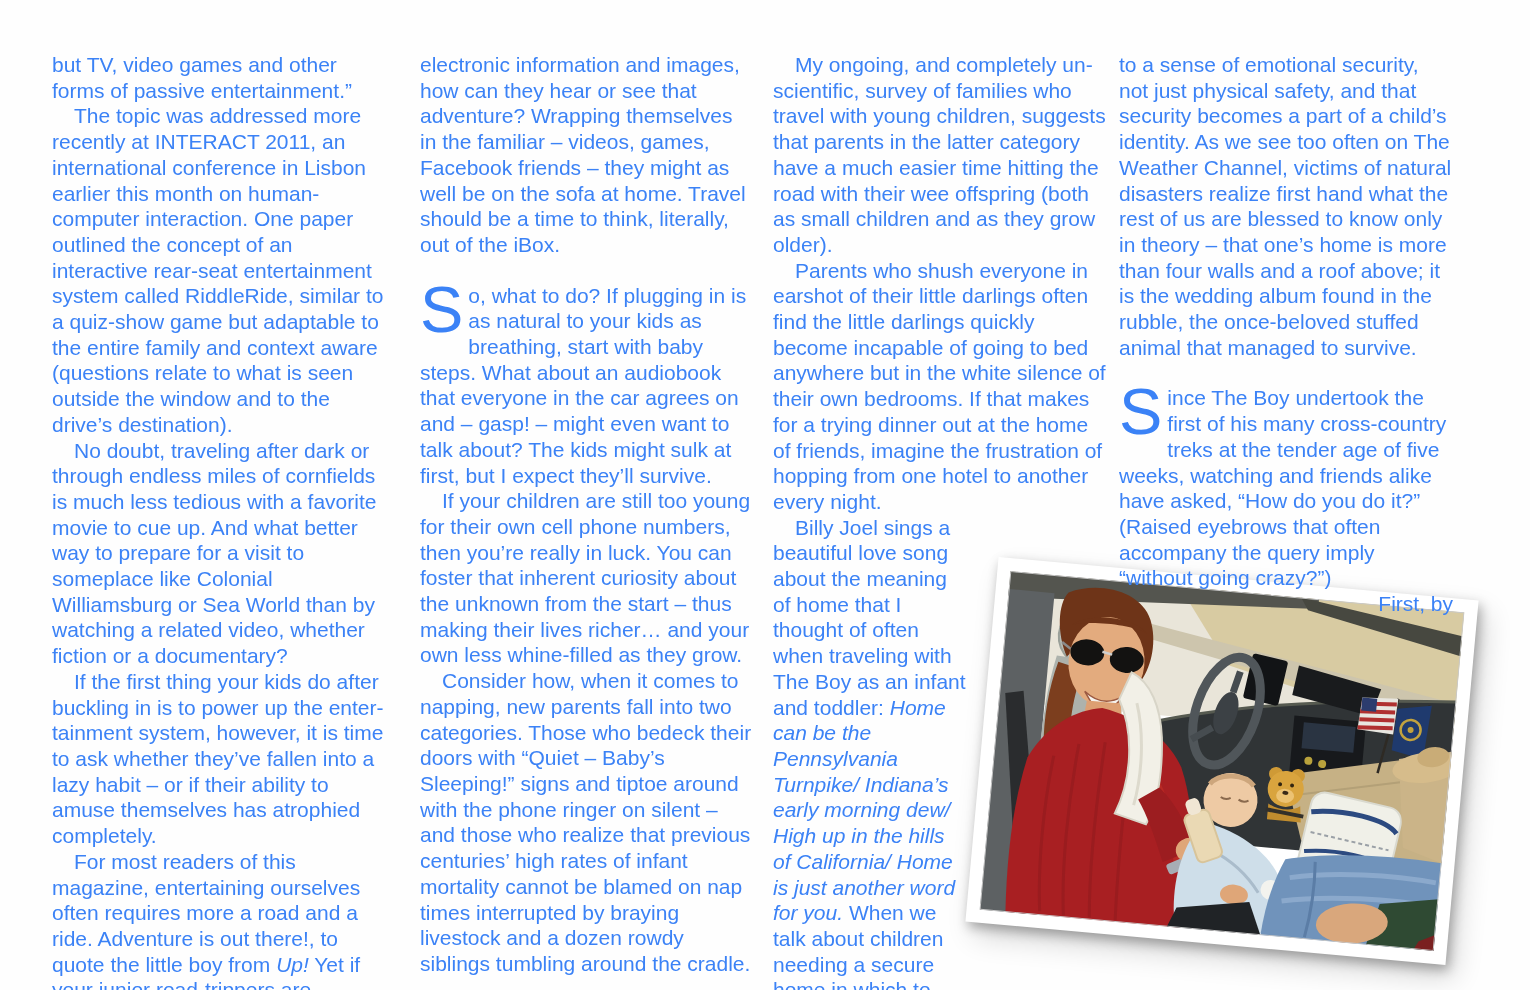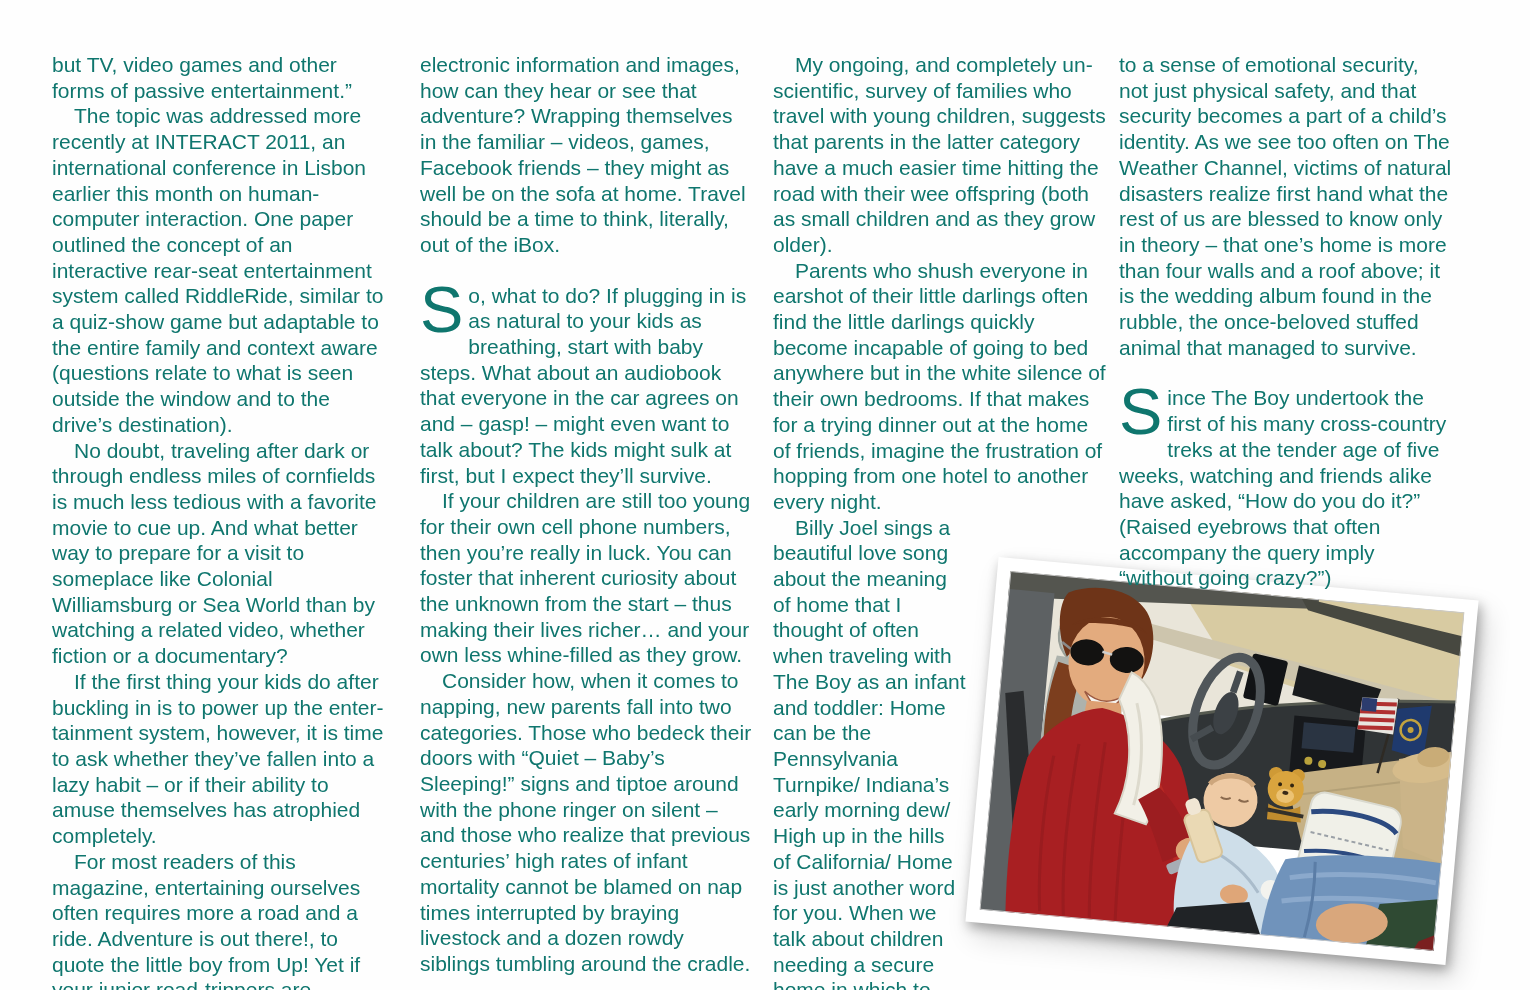--- a/index.html
+++ b/index.html
@@ -1,28 +1,28 @@
 <!DOCTYPE html>
 <html><head>
 <meta charset="utf-8">
 <style>
   html,body{margin:0;padding:0;background:#ffffff;}
   .page{
     position:relative;width:1530px;height:990px;background:#fefefe;overflow:hidden;
-    font-family:"Liberation Sans","DejaVu Sans",sans-serif;color:#0f766e;
+    font-family:"Liberation Sans","DejaVu Sans",sans-serif;color:#3b82f6;
   }
   .col{position:absolute;top:52px;width:334px;font-size:21px;line-height:25.7px;z-index:2;}
   #col1{left:52px}
   #col2{left:420px}
   #col3{left:773px}
   #col4{left:1119px}
   .para{margin:0;}
   .para.indent{text-indent:22px;}
   .para.dropcap-para{margin-top:25px;}
-  .italic{}
+  .italic{font-style:italic;}
   .align-right{text-align:right;}
   .dropcap{float:left;font-size:65px;line-height:50px;height:50px;padding:2px 5px 0 0;}
   .wrap-spacer{float:right;width:140px;height:402px;margin-top:85px;}
   .photo-frame{
     position:absolute;left:981px;top:578px;width:482px;height:366px;z-index:1;
     background:#ffffff;box-sizing:border-box;padding:13px;
     transform:rotate(5.2deg);
     box-shadow:3px 5px 12px rgba(0,0,0,0.30), 9px 13px 28px rgba(0,0,0,0.16);
   }
   .photo-frame svg{display:block;width:100%;height:100%;}
@@ -49,20 +49,21 @@
 
   <div class="col" id="col3">
     <p class="para indent"><span>My ongoing, and completely un­scientific, survey of families who travel with young children, suggests that parents in the latter category have a much easier time hitting the road with their wee offspring (both as small children and as they grow older).</span></p>
     <p class="para indent"><span>Parents who shush everyone in earshot of their little darlings often find the little darlings quickly become incapable of going to bed anywhere but in the white silence of their own bedrooms. If that makes for a trying dinner out at the home of friends, imagine the frustration of hopping from one hotel to another every night.</span></p>
     <p class="para indent"><span class="wrap-spacer"></span><span>Billy Joel sings a beautiful love song about the meaning of home that I thought of often when traveling with The Boy as an infant and toddler: </span><span class="italic">Home can be the Pennsylvania Turnpike/ Indiana’s early morning dew/ High up in the hills of California/ Home is just another word for you.</span><span> When we talk about children needing a secure home in which to grow up, the word is not a synonym for </span></p>
   </div>
 
   <div class="col" id="col4">
     <p class="para"><span>to a sense of emotional security, not just physical safety, and that security becomes a part of a child’s identity. As we see too often on The Weather Channel, victims of natural disasters realize first hand what the rest of us are blessed to know only in theory – that one’s home is more than four walls and a roof above; it is the wed­ding album found in the rubble, the once-beloved stuffed animal that managed to survive.</span></p>
     <p class="para dropcap-para"><span class="dropcap">S</span><span>ince The Boy undertook the first of his many cross-country treks at the tender age of five weeks, watching and friends alike have asked, “How do you do it?” (Raised eyebrows that often accompany the query imply “without going crazy?”)</span></p>
+    <p class="para align-right"><span>First, by</span></p>
   </div>
 
   <div class="photo-frame" title="Woman in a red sweater and round sunglasses smiling in the front seat of a car while feeding a bottle to an infant on her lap; a white towel is draped over her shoulder and a teddy bear, white diaper bag, denim fabric and small American flag sit across the dashboard and passenger seat">
     <svg viewBox="0 0 456 340" preserveAspectRatio="none">
 
       <g>
         <rect x="0" y="0" width="456" height="130" fill="#e9e5d9"></rect>
         <polygon points="170,0 456,0 456,128 225,74" fill="#d8cba2"></polygon>
         <polygon points="110,34 456,92 456,116 130,52" fill="#cdc5ad"></polygon>
         <polygon points="0,0 310,0 310,10 0,26" fill="#54554f"></polygon>

